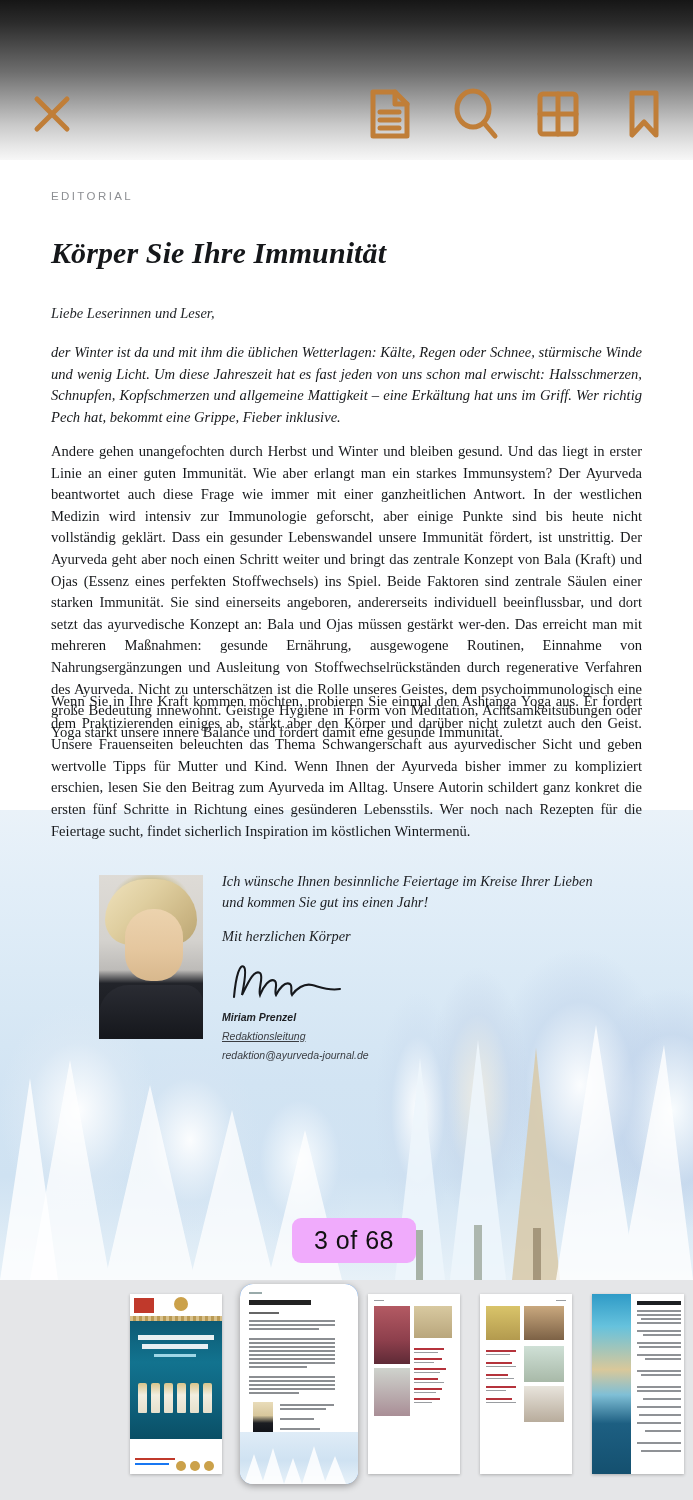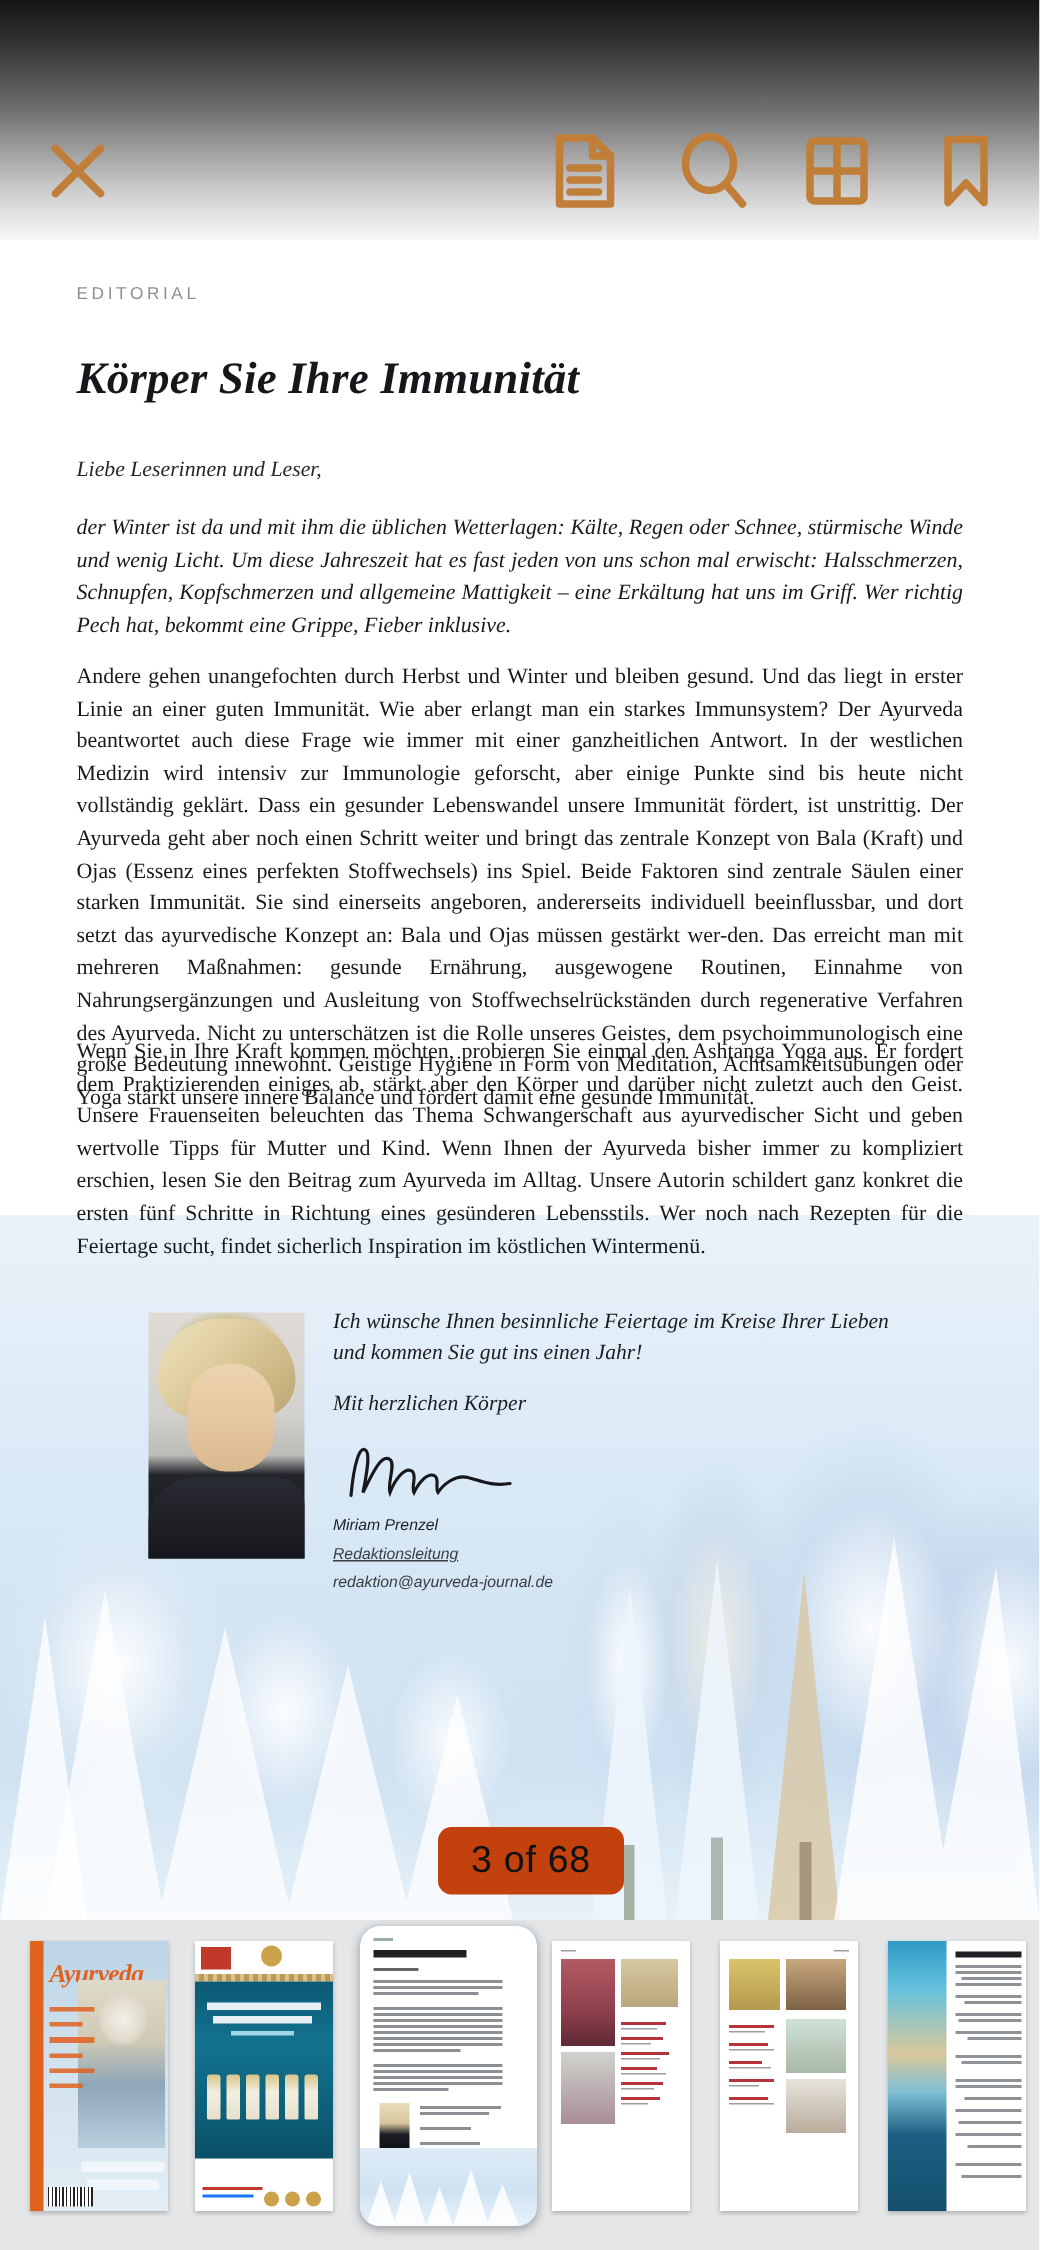--- a/index.html
+++ b/index.html
@@ -100,37 +100,37 @@
   .wish{
     position:absolute; left:222px; font-style:italic; font-size:14.4px;
     color:#1b1d21; line-height:21px;
   }
   #wish1{ top:6px; }
   #regards{ position:absolute; left:222px; top:63px; font-style:italic; font-size:14.4px; color:#1b1d21; }
   #signature{ position:absolute; left:228px; top:92px; width:150px; height:48px; }
   #sig-name{
     position:absolute; left:222px; top:146px;
     font-family:"Liberation Sans", sans-serif;
-    font-style:italic; font-weight:400; font-size:10.5px; color:#1d1f23;
+    font-style:italic; font-weight:700; font-size:10.5px; color:#1d1f23;
   }
   #sig-role{
     position:absolute; left:222px; top:165px;
     font-family:"Liberation Sans", sans-serif;
     font-style:italic; font-size:10.5px; color:#3a3d42;text-decoration:underline;
   }
   #sig-mail{
     position:absolute; left:222px; top:184px;
     font-family:"Liberation Sans", sans-serif;
     font-style:italic; font-size:10.5px; color:#3a3d42;
   }
 
   
   #page-indicator{
     position:absolute; left:292px; top:1218px;
-    padding:8px 22px; background:#c2410c; border-radius:9px;
+    padding:8px 22px; background:#f0abfc; border-radius:9px;
     font-family:"Liberation Sans", sans-serif;
     font-size:25px; color:#111; letter-spacing:.5px; z-index:30;
   }
 
   
   #filmstrip{
     position:absolute; left:0; top:1280px; width:693px; height:220px;
     background:#e5e6e8; z-index:35; overflow:hidden;
   }
   .thumb{
@@ -315,39 +315,20 @@
     <div id="sig-name">Miriam Prenzel</div>
     <div id="sig-role">Redaktionsleitung</div>
     <div id="sig-mail">redaktion@ayurveda-journal.de</div>
   </div>
 </div>
 
 <div id="page-indicator">3 of 68</div>
 
 <div id="filmstrip">
 
-  <div class="thumb" id="t1">
-    <div class="cov">
-      <div class="spine"></div>
-      <div class="logo">Ayurveda</div>
-      <div class="sub"></div>
-      <div class="model"></div>
-      <ul>
-          <li></li>
-          <li></li>
-          <li></li>
-          <li></li>
-          <li></li>
-          <li></li>
-        </ul>
-      <div class="cline"></div>
-        <div class="cline2"></div>
-      <div class="barcode"></div>
-    </div>
-  </div>
 
   <div class="thumb" id="t2">
     <div class="ad">
       <div class="top"></div>
         <div class="badge"></div>
         <div class="seal"></div>
         <div class="band"></div>
       <div class="hero">
         <div class="ht"></div>
           <div class="ht2"></div>

